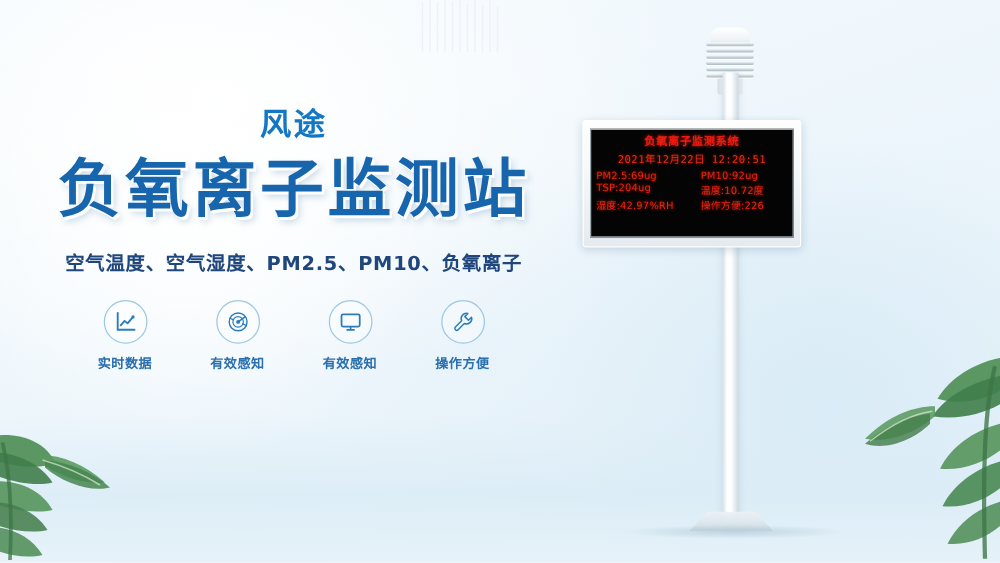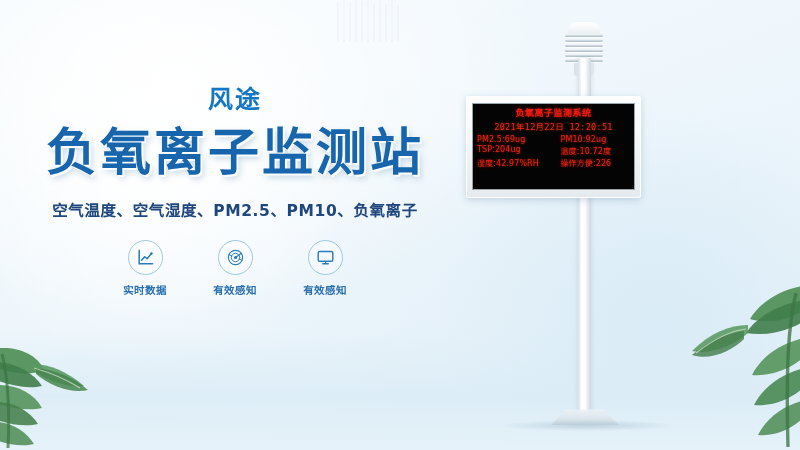--- a/index.html
+++ b/index.html
@@ -244,20 +244,29 @@
         <div class="feature-circle">
           <svg width="19" height="19" viewBox="0 0 24 24">
             <rect x="2.8" y="4.5" width="18.4" height="12.2" rx="1.6" stroke="#2a7cbd" stroke-width="1.8" fill="none"></rect>
             <path d="M8.5 20 L15.5 20" stroke="#2a7cbd" stroke-width="1.8" stroke-linecap="round"></path>
             <path d="M12 16.7 L12 20" stroke="#2a7cbd" stroke-width="1.6"></path>
           </svg>
         </div>
         <div class="feature-label">有效感知</div>
       </div>
 
+      <div class="feature">
+        <div class="feature-circle">
+          <svg width="19" height="19" viewBox="0 0 24 24">
+            <path d="M16.8 3.6 A5.3 5.3 0 0 0 10.5 10.9 L4.2 17.2 A1.9 1.9 0 0 0 6.9 19.9 L13.2 13.6
+                     A5.3 5.3 0 0 0 20.5 7.3 L17.4 10.4 L13.7 6.7 Z" stroke="#2a7cbd" stroke-width="1.5" fill="none" stroke-linejoin="round"></path>
+          </svg>
+        </div>
+        <div class="feature-label">操作方便</div>
+      </div>
 
     </div>
   </div>
 
   <div class="station">
 
     <div class="sensor">
       <div class="sensor-cap"></div>
       <div class="sensor-plates">
         <div class="plate" style="top:0px"></div>

